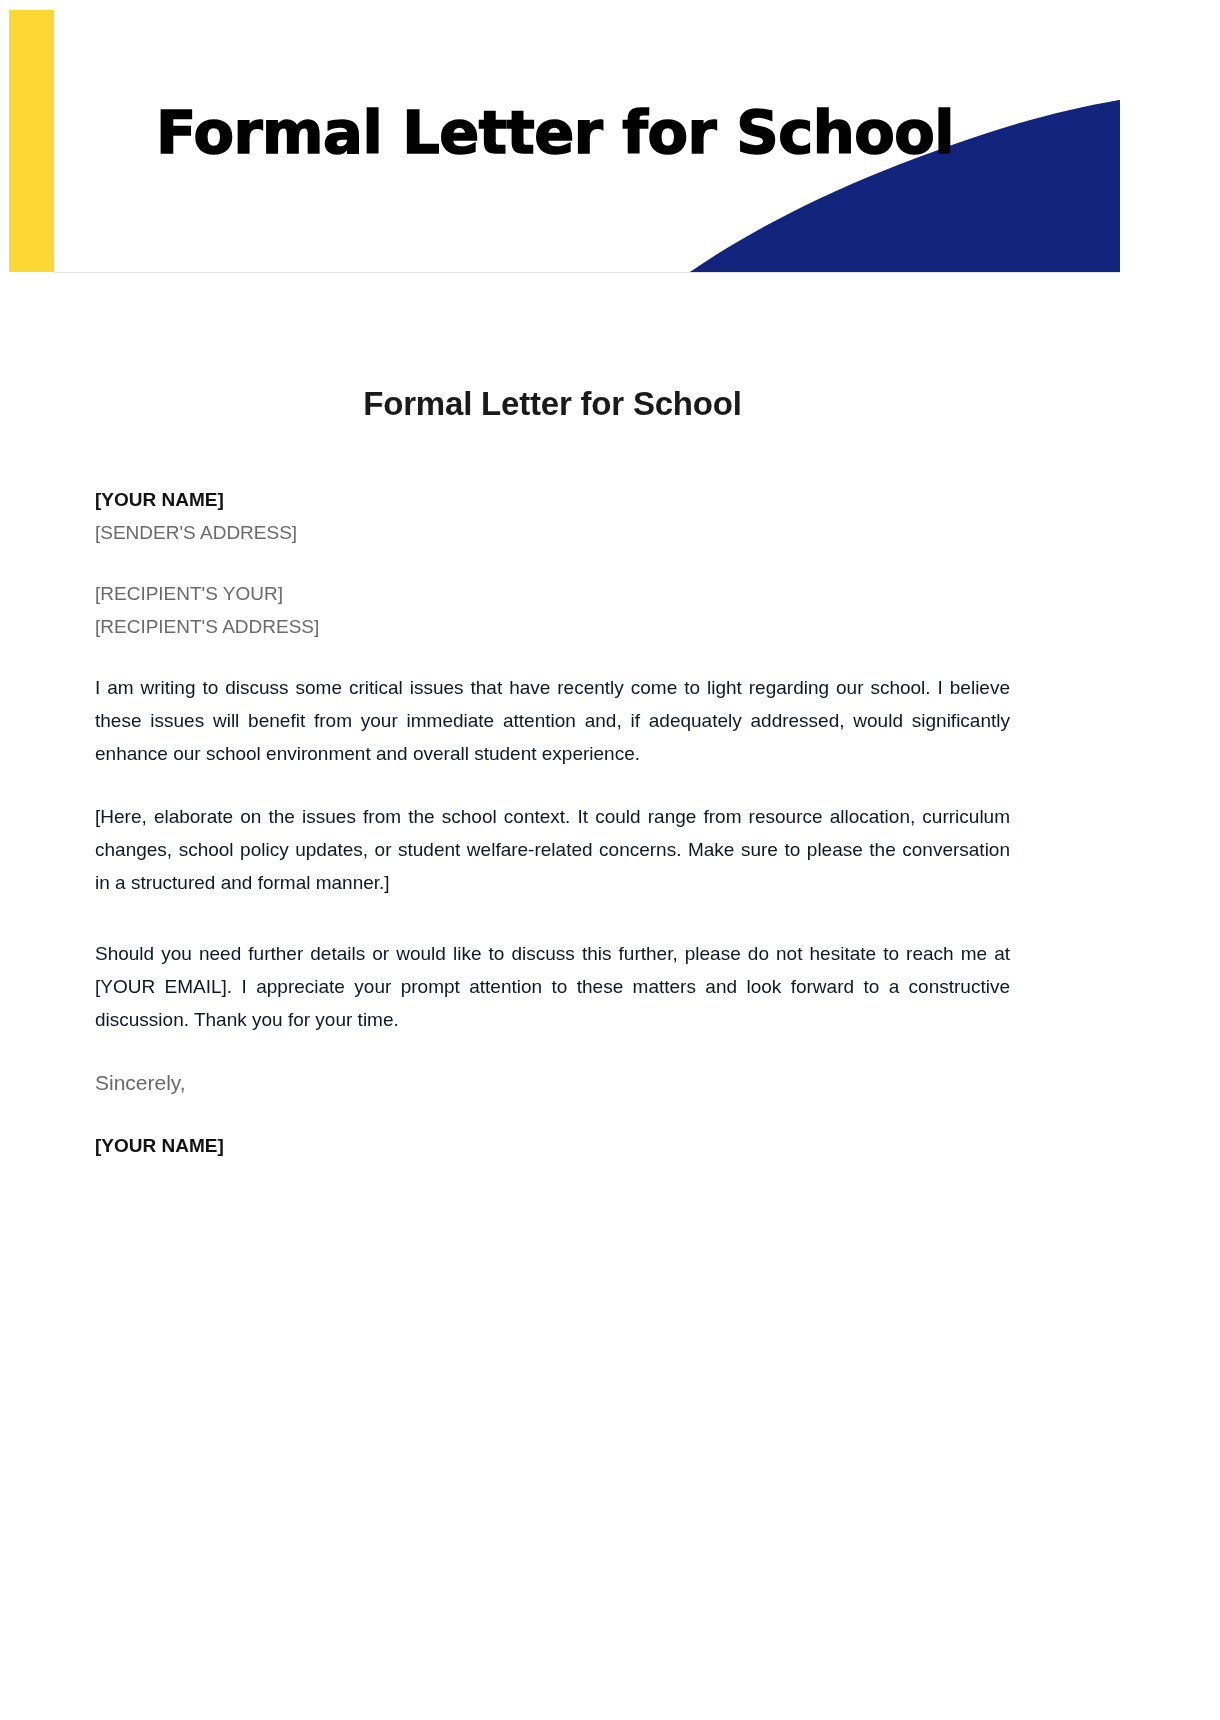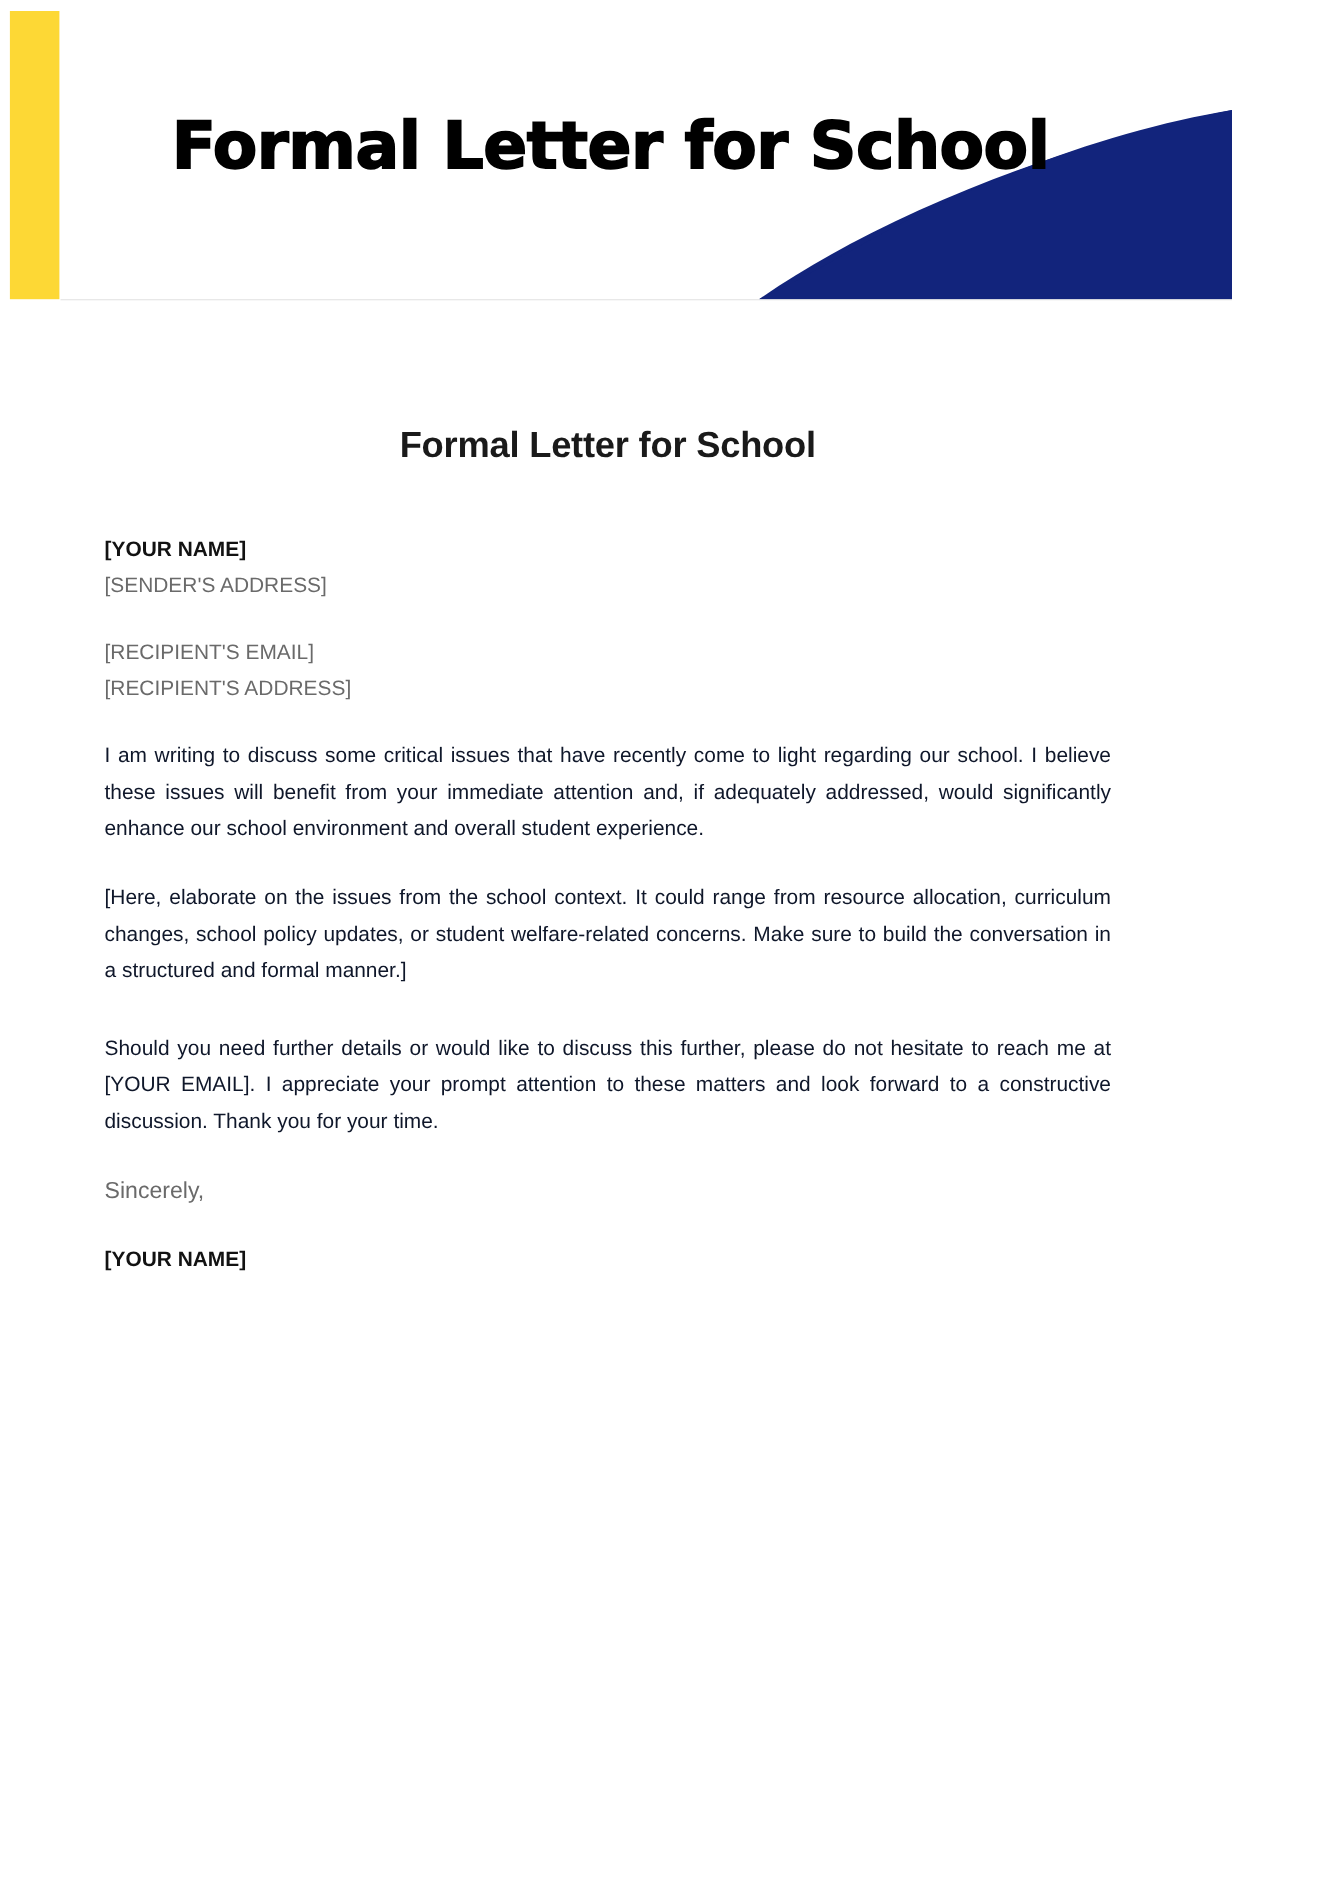--- a/index.html
+++ b/index.html
@@ -171,28 +171,28 @@
 
     <div class="doc-title">Formal Letter for School</div>
 
     <div class="block">
       <div class="line strong">[YOUR NAME]</div>
       <div class="line">[SENDER'S ADDRESS]</div>
     </div>
 
 
     <div class="block">
-      <div class="line">[RECIPIENT'S EMAIL]</div>
+      <div class="line">[RECIPIENT'S YOUR]</div>
       <div class="line">[RECIPIENT'S ADDRESS]</div>
     </div>
 
 
     <p class="para">I am writing to discuss some critical issues that have recently come to light regarding our school. I believe these issues will benefit from your immediate attention and, if adequately addressed, would significantly enhance our school environment and overall student experience.</p>
 
-    <p class="para">[Here, elaborate on the issues from the school context. It could range from resource allocation, curriculum changes, school policy updates, or student welfare-related concerns. Make sure to build the conversation in a structured and formal manner.]</p>
+    <p class="para">[Here, elaborate on the issues from the school context. It could range from resource allocation, curriculum changes, school policy updates, or student welfare-related concerns. Make sure to please the conversation in a structured and formal manner.]</p>
 
 
     <p class="para last">Should you need further details or would like to discuss this further, please do not hesitate to reach me at [YOUR EMAIL]. I appreciate your prompt attention to these matters and look forward to a constructive discussion. Thank you for your time.</p>
 
     <div class="closing">Sincerely,</div>
 
     <div class="signature">[YOUR NAME]</div>
   </div>
 
   <div class="footer">

